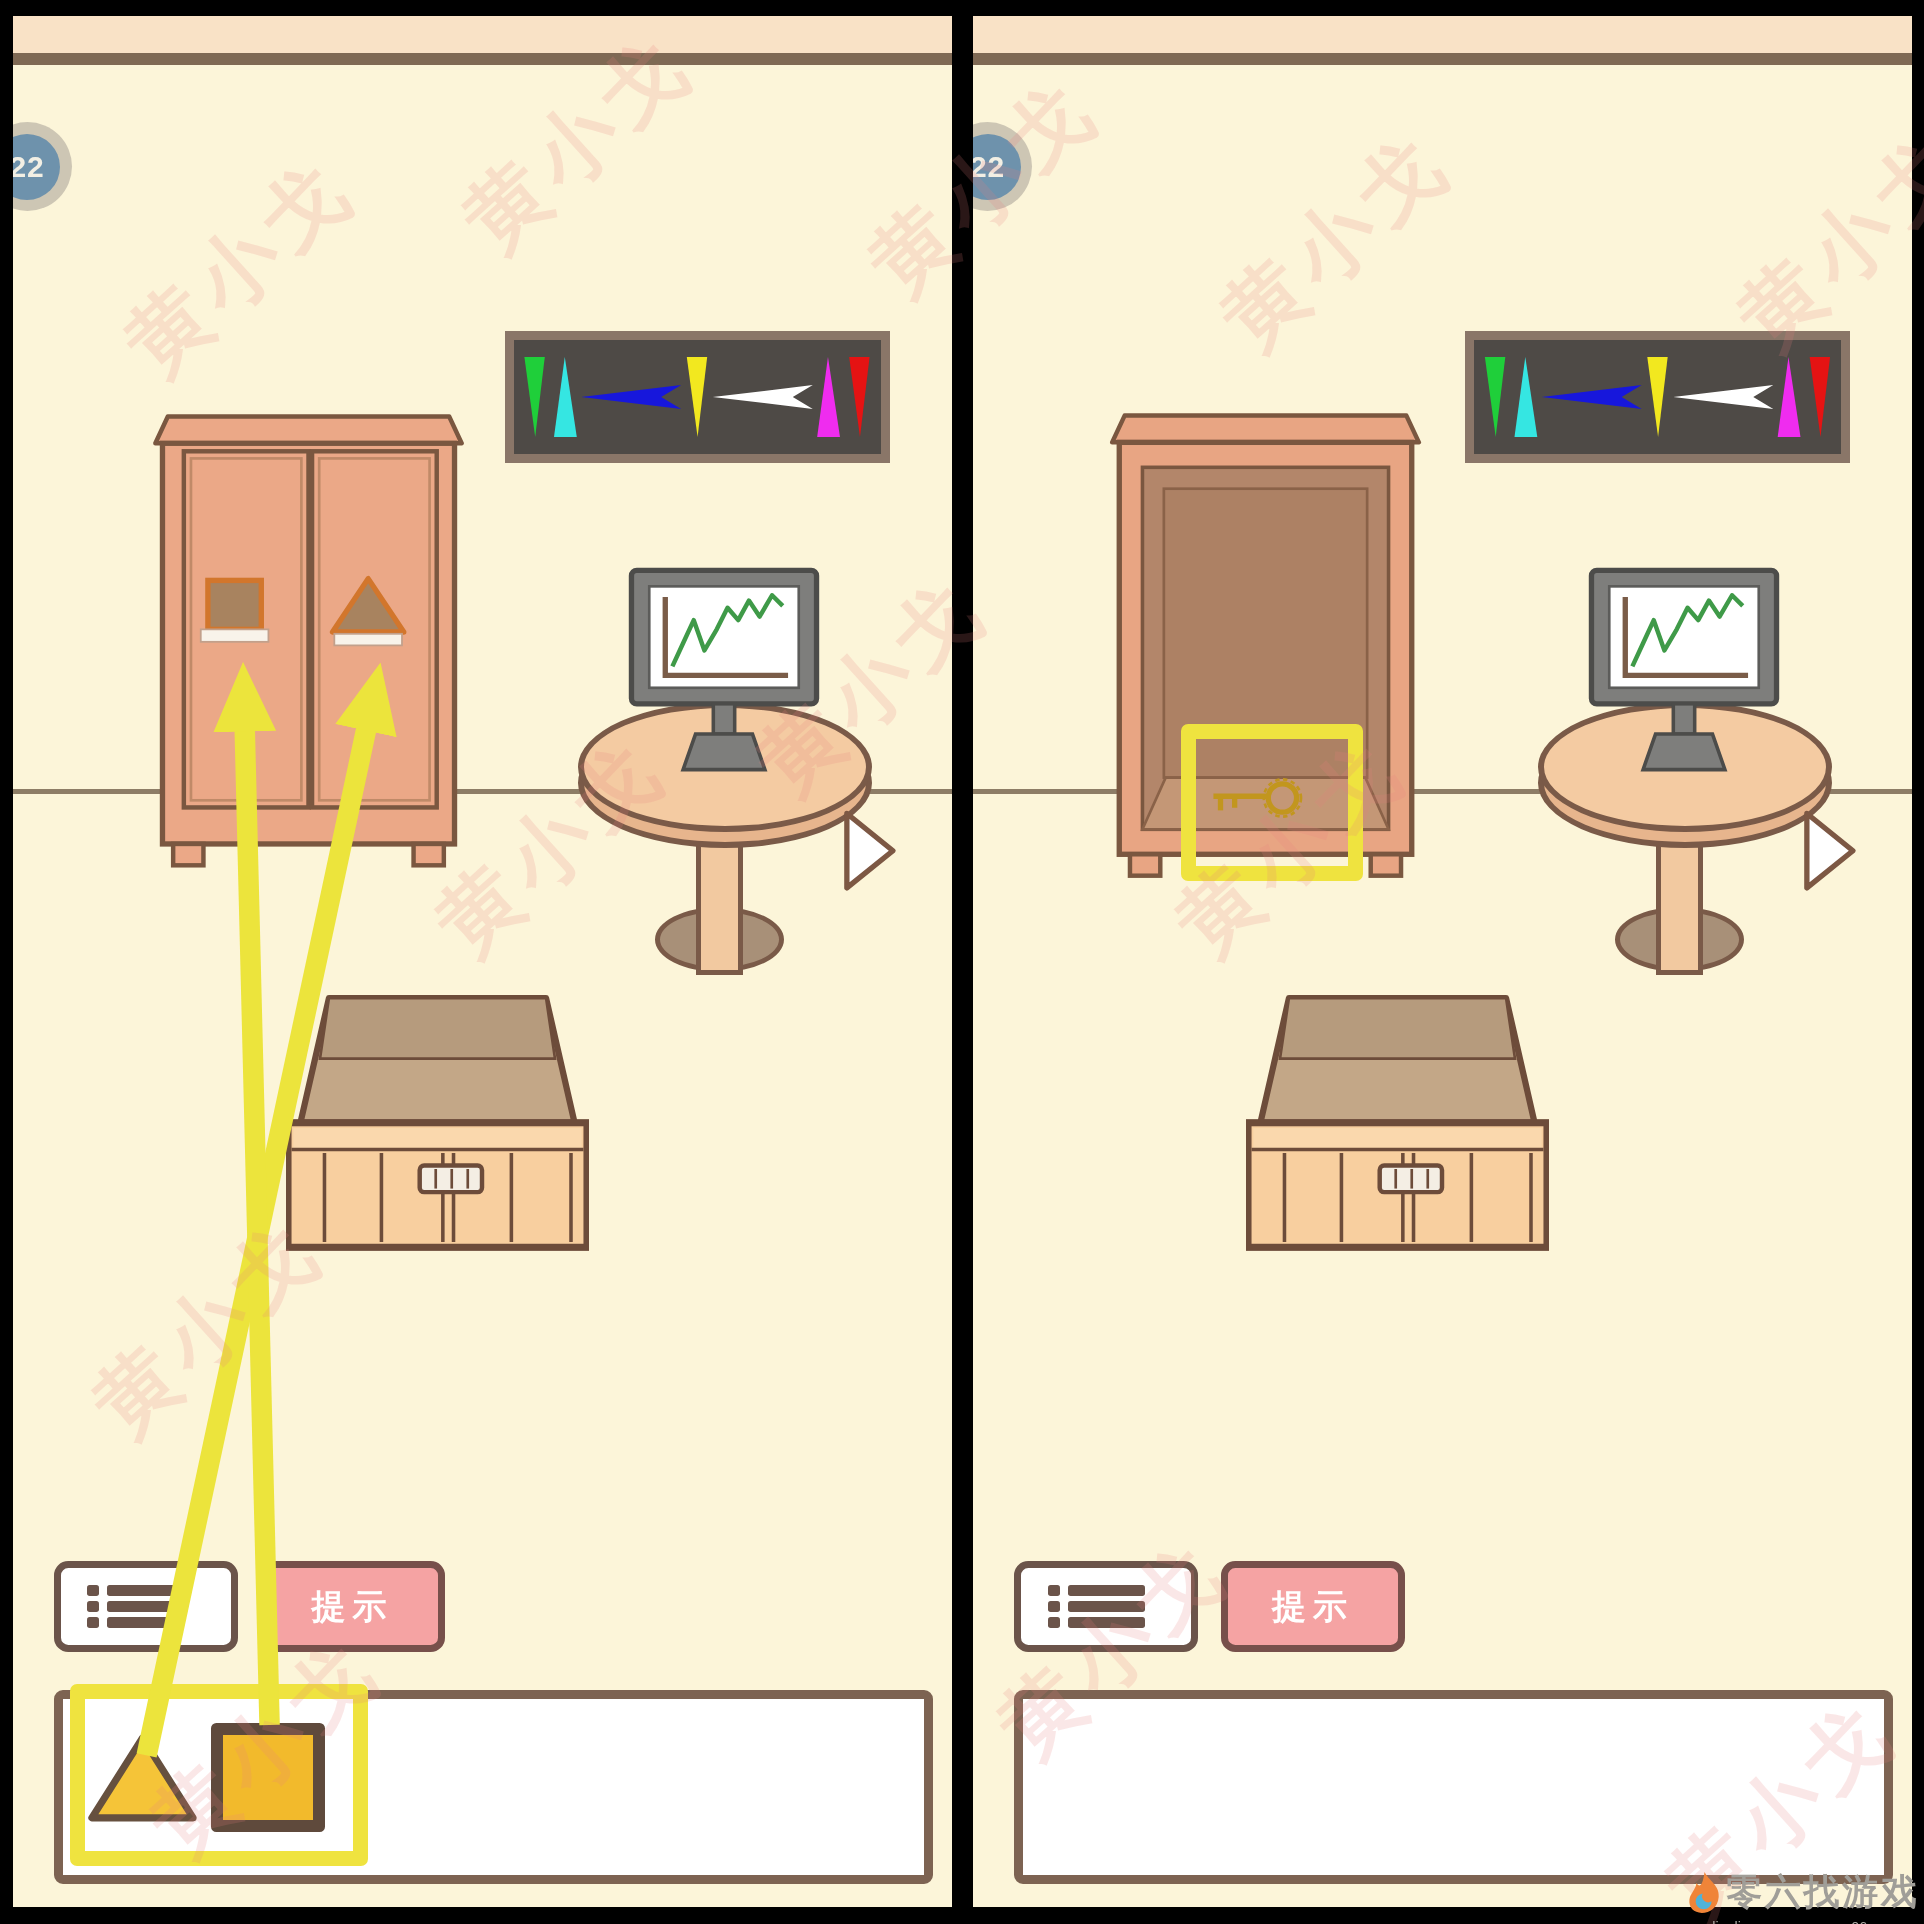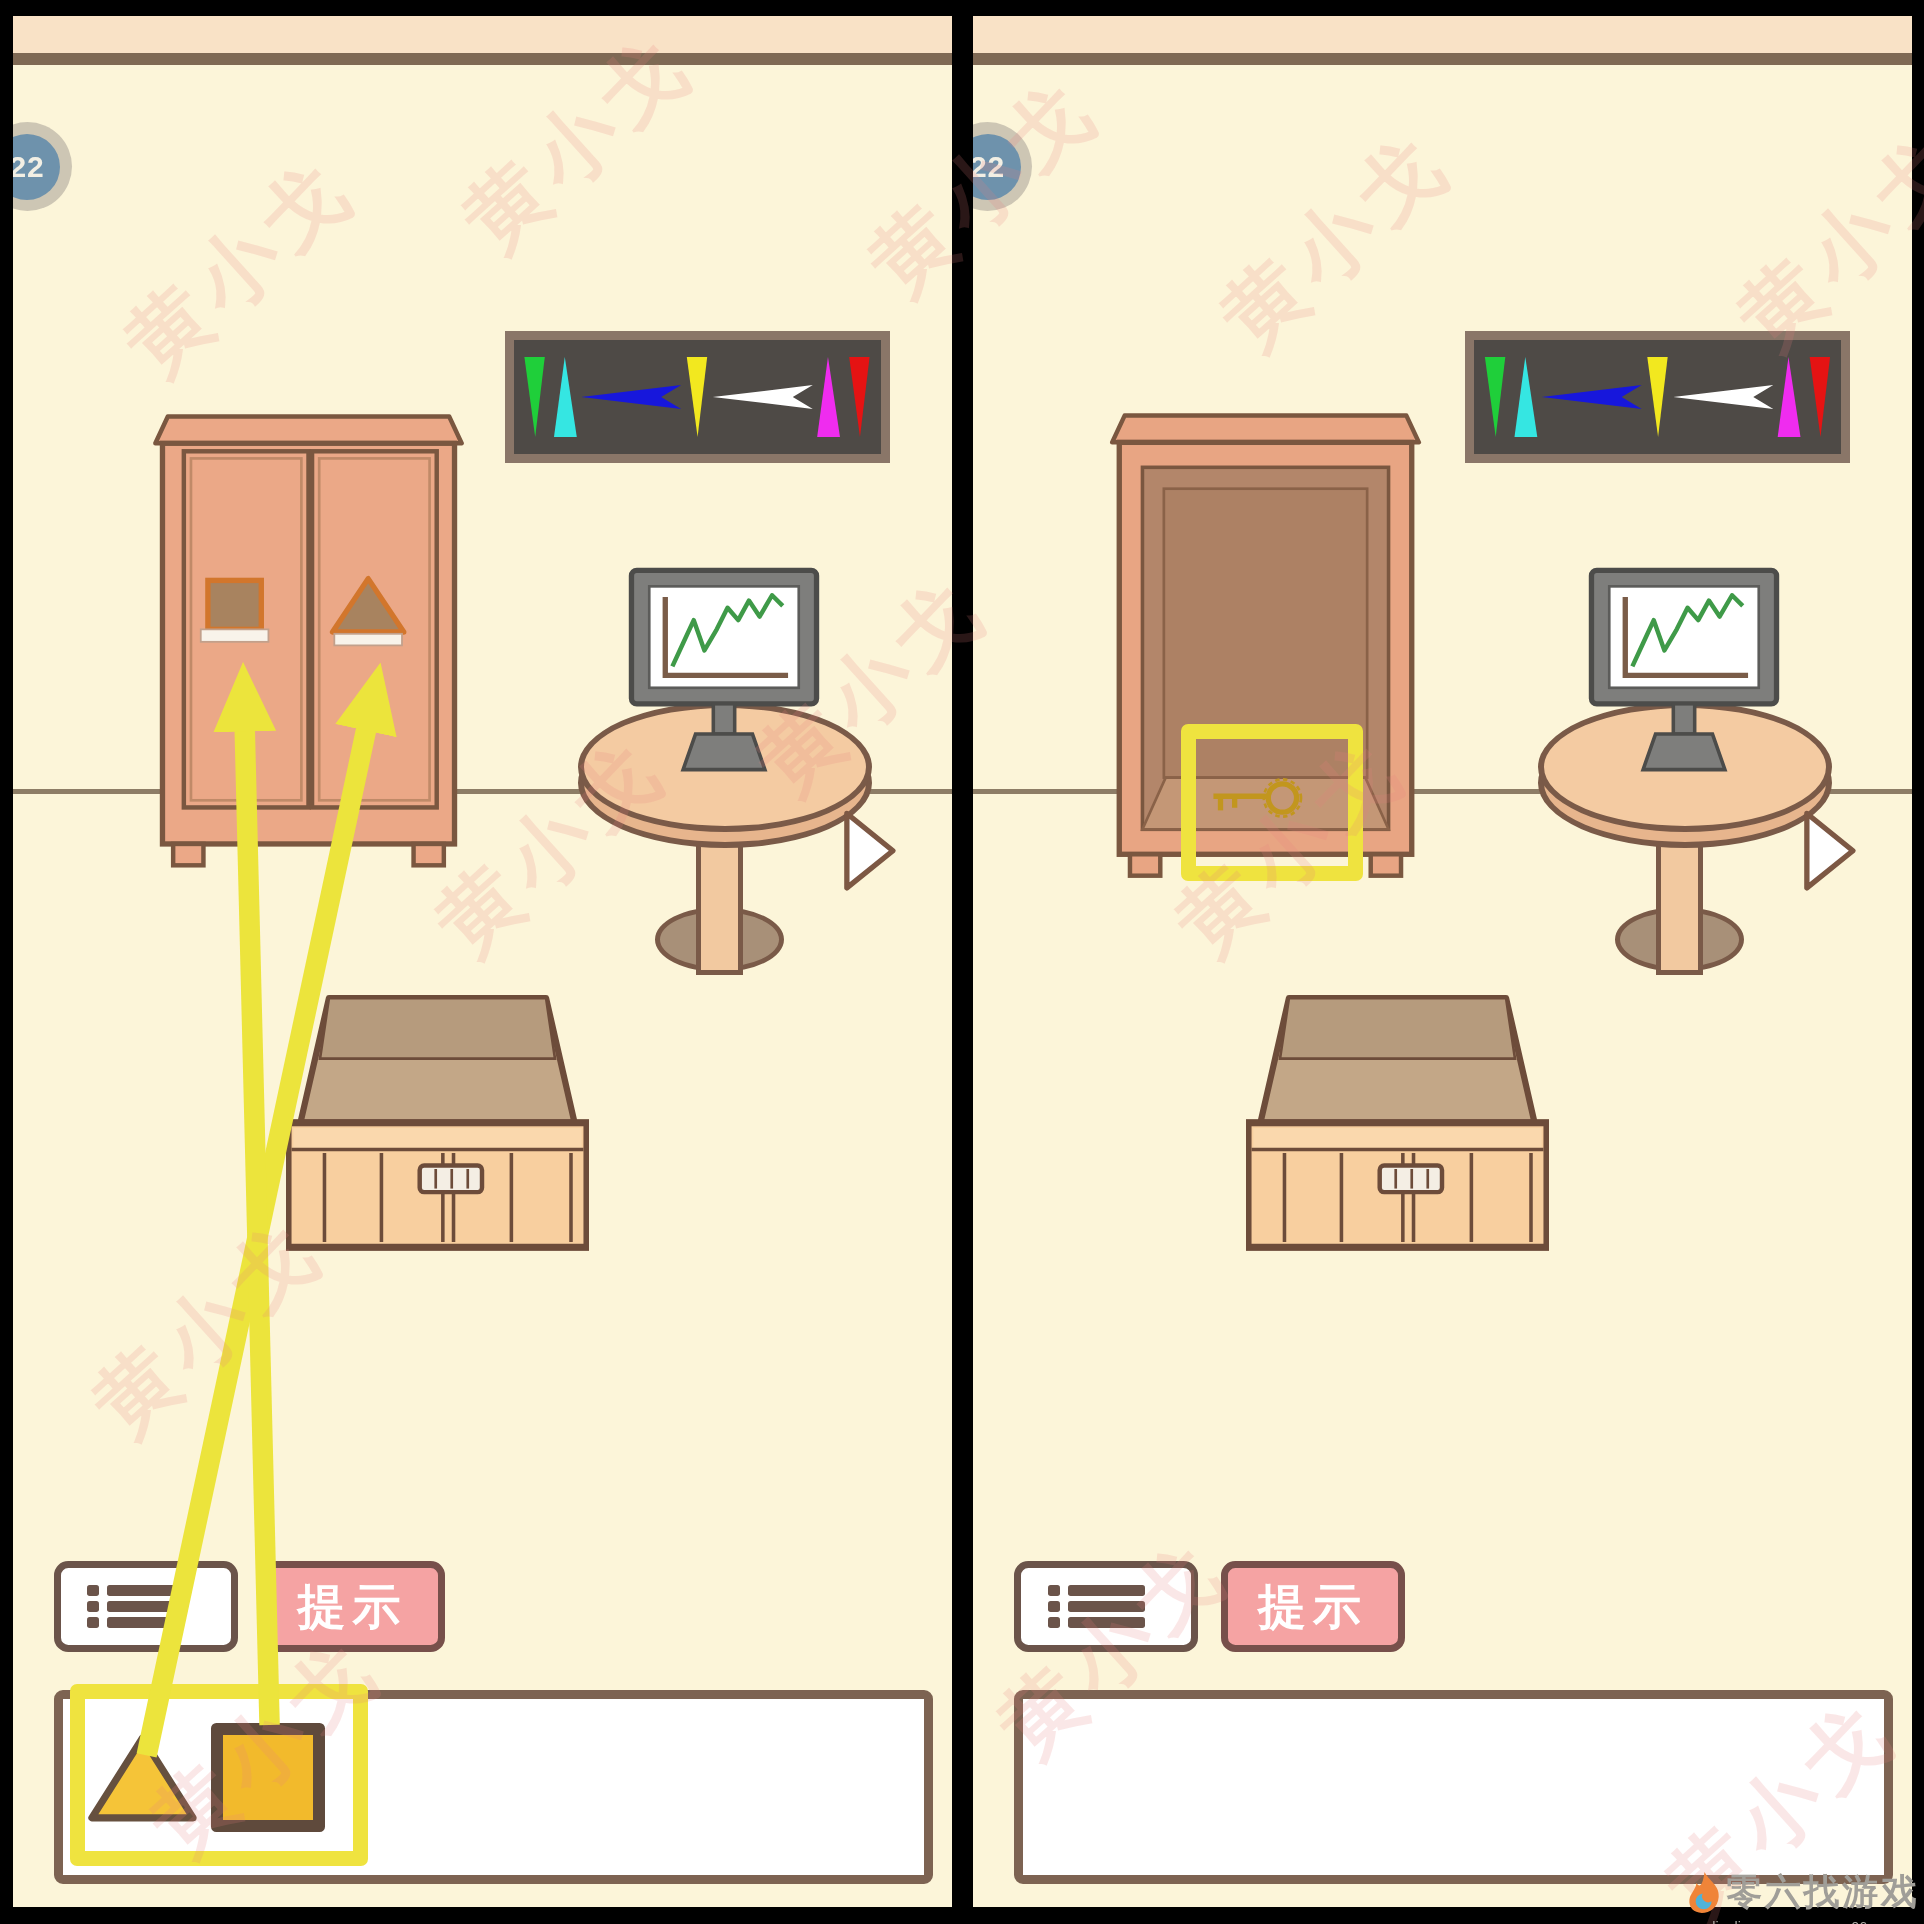--- a/index.html
+++ b/index.html
@@ -27,21 +27,21 @@
   .table-leg{left:683px;top:798px;width:37px;height:156px;background:#f2c9a0;border:5.3px solid #7a5a48;border-top:none;z-index:2;}
   .table-base{left:642px;top:891px;width:119px;height:55px;background:#a89078;border:5.3px solid #7a5a48;border-radius:50%;z-index:1;}
   .monitor{left:613px;top:549px;width:196px;height:218px;z-index:5;}
   .playbtn{left:825px;top:790px;width:62px;height:85px;z-index:6;}
   .wardrobe{z-index:5;}
   .storagebox{left:273px;top:975px;width:303px;height:267px;z-index:5;}
   
   .menu-btn{left:41px;top:1545px;width:184px;height:91px;background:#ffffff;border:7.1px solid #6b544a;border-radius:14.3px;box-sizing:border-box;display:flex;flex-direction:column;align-items:center;justify-content:center;z-index:10;}
   .mrow{position:relative;width:77px;height:11.6px;background:#6b544a;border-radius:2.7px;margin:4.5px 0;}
   .mrow::before{content:"";position:absolute;left:-19.6px;top:0;width:11.6px;height:11.6px;background:#6b544a;border-radius:2.7px;}
-  .hint-btn{left:248px;top:1545px;width:184px;height:91px;background:#f5a3a3;border:7.1px solid #77504b;border-radius:14.3px;box-sizing:border-box;display:flex;align-items:center;justify-content:center;color:#ffffff;font-size:48px;font-weight:bold;letter-spacing:7.1px;z-index:10;}
+  .hint-btn{left:248px;top:1545px;width:184px;height:91px;background:#f5a3a3;border:7.1px solid #77504b;border-radius:14.3px;box-sizing:border-box;display:flex;align-items:center;justify-content:center;color:#ffffff;font-size:34px;font-weight:bold;letter-spacing:7.1px;z-index:10;}
   .inventory{left:41px;top:1674px;width:879px;height:194px;background:#ffffff;border:9px solid #7d6352;border-radius:9px;box-sizing:border-box;z-index:9;}
   
   .hl-box{border:15px solid #efe33f;border-radius:7.1px;box-sizing:border-box;background:transparent;z-index:30;}
   .hl-items{left:57px;top:1668px;width:298px;height:182px;}
   .hl-key{left:208px;top:708px;width:182px;height:157px;}
   .item-square{left:198px;top:1707px;width:114px;height:109px;background:#f2ba2c;border:12.5px solid #5f4a3c;border-radius:5.3px;box-sizing:border-box;z-index:31;}
   .item-triangle{left:70px;top:1713px;width:119px;height:96px;z-index:31;}
   .arrows-overlay{left:0;top:0;width:939px;height:1891px;z-index:32;pointer-events:none;}
   .key-svg{left:233px;top:759px;width:98px;height:46px;z-index:29;}
   

